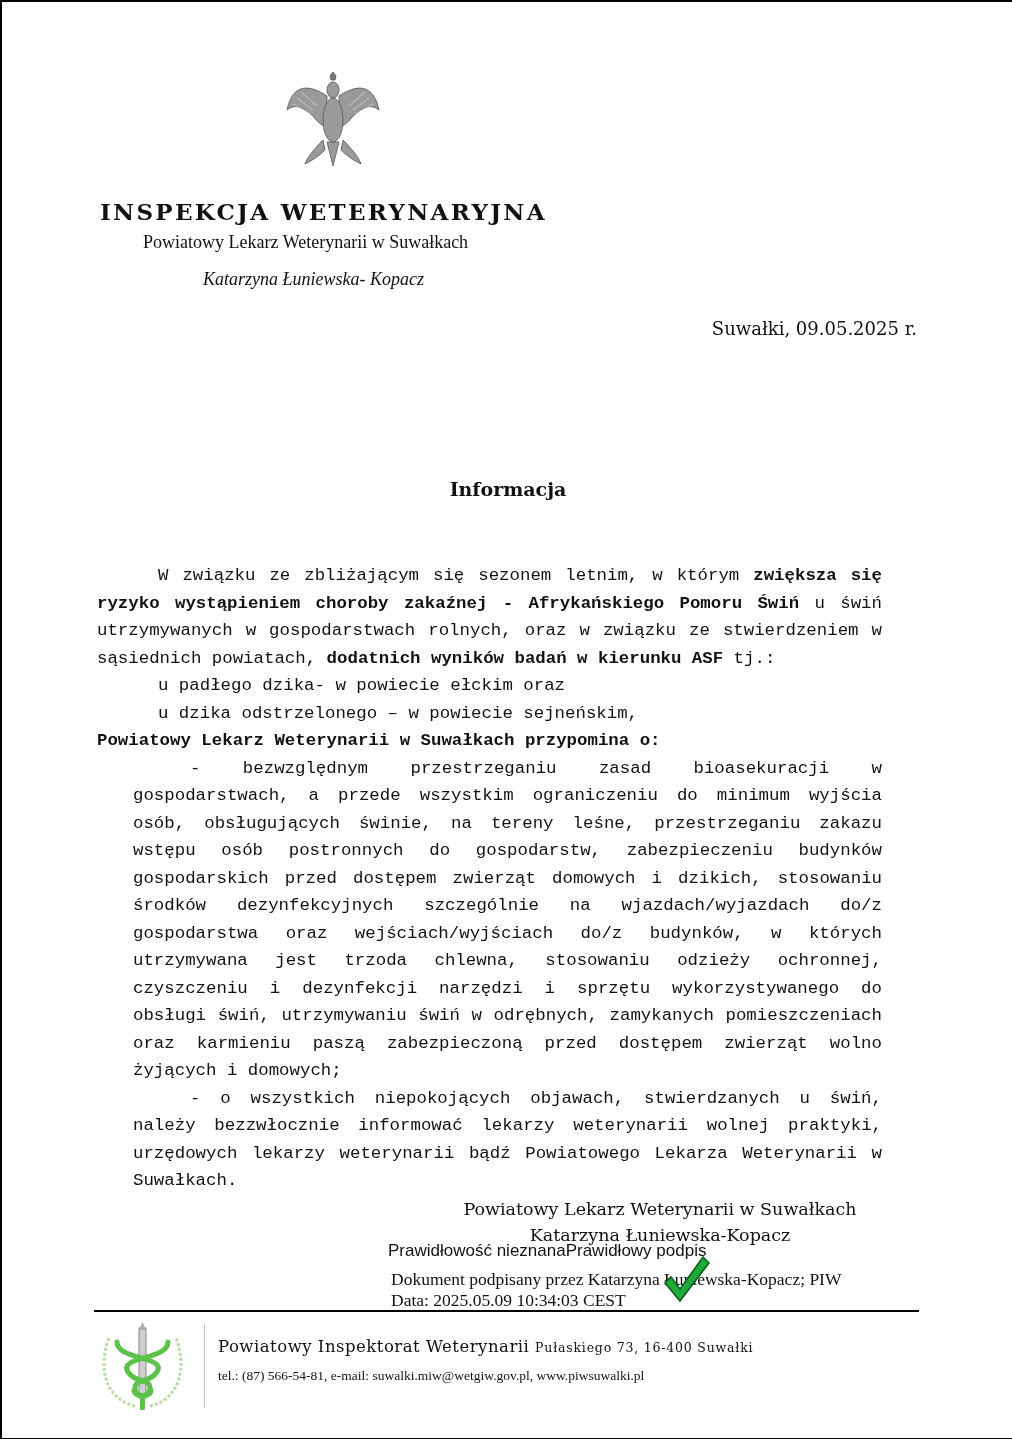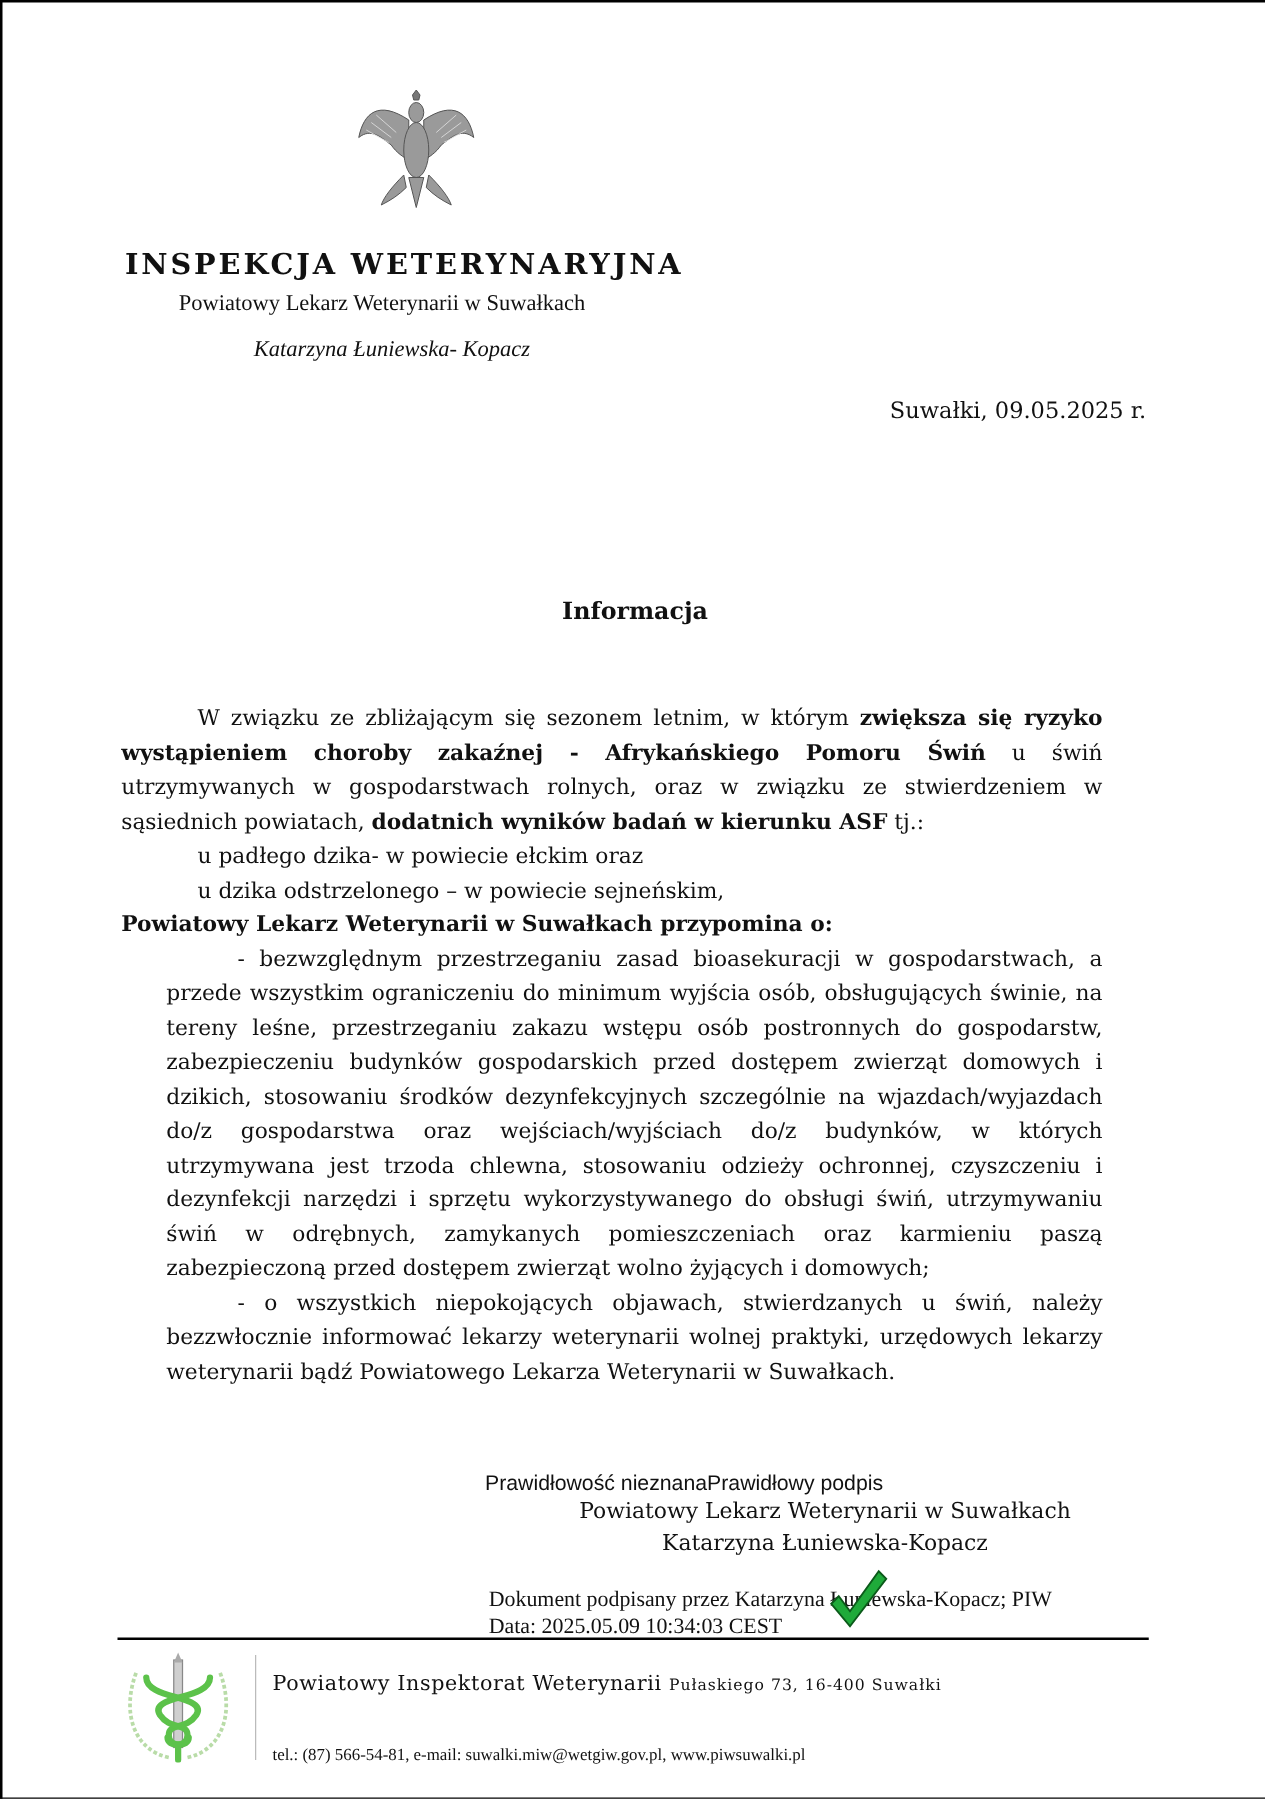--- a/index.html
+++ b/index.html
@@ -29,49 +29,49 @@
       font-family: "DejaVu Serif", serif; font-size: 18px;
     }
     .title {
       position: absolute; left: 0; width: 1016px; top: 478px; text-align: center;
       font-family: "DejaVu Serif", serif; font-weight: bold; font-size: 19px;
     }
     .body-text {
       position: absolute; left: 97px; top: 562px; width: 785px;
       font-family: "DejaVu Serif", serif; font-size: 17.4px; line-height: 27.5px;
     }
-    .body-text p { margin: 0; text-align: justify; }
+    .body-text p { margin: 0; text-align: justify; font-family: Liberation Mono, monospace; }
     .indent { text-indent: 61px; }
     .item { padding-left: 61px; text-align: left !important; }
     .list-para { padding-left: 4px; }
     .list-para .first { text-indent: 57px; margin-left: 32px; }
     b { font-weight: bold; }
     .signature {
       position: absolute; left: 440px; top: 1196px; width: 440px; text-align: center;
       font-family: "DejaVu Serif", serif; font-size: 17.5px; line-height: 26px;
     }
     .sig-validity {
-      position: absolute; left: 388px; top: 1177px;
+      position: absolute; left: 388px; top: 1241px;
       font-family: "Liberation Sans", sans-serif; font-size: 17px; color: #111;
     }
     .sig-block {
       position: absolute; left: 391px; top: 1269px;
       font-family: "Liberation Serif", serif; font-size: 17.5px; line-height: 21px;
     }
     .check { position: absolute; left: 663px; top: 1253px; width: 48px; height: 50px; }
     .footer-rule { position: absolute; left: 94px; top: 1310px; width: 825px; height: 2px; background: #000; }
     .footer-logo { position: absolute; left: 95px; top: 1320px; width: 95px; height: 90px; }
     .footer-vline { position: absolute; left: 204px; top: 1324px; width: 1px; height: 84px; background: #bbb; }
     .footer-org {
       position: absolute; left: 218px; top: 1337px;
       font-family: "DejaVu Serif", serif; font-size: 16.5px; letter-spacing: 0.5px;
     }
     .footer-org .addr { font-size: 12.5px; letter-spacing: 0.8px; }
     .footer-contact {
-      position: absolute; left: 218px; top: 1396px;
+      position: absolute; left: 218px; top: 1368px;
       font-family: "Liberation Serif", serif; font-size: 13.5px;
     }
   </style>
 </head>
 <body>
 
 <div class="frame"></div>
 
 <svg class="eagle" viewBox="0 0 100 100">
   <g fill="#9a9a9a" stroke="#555" stroke-width="0.8">

